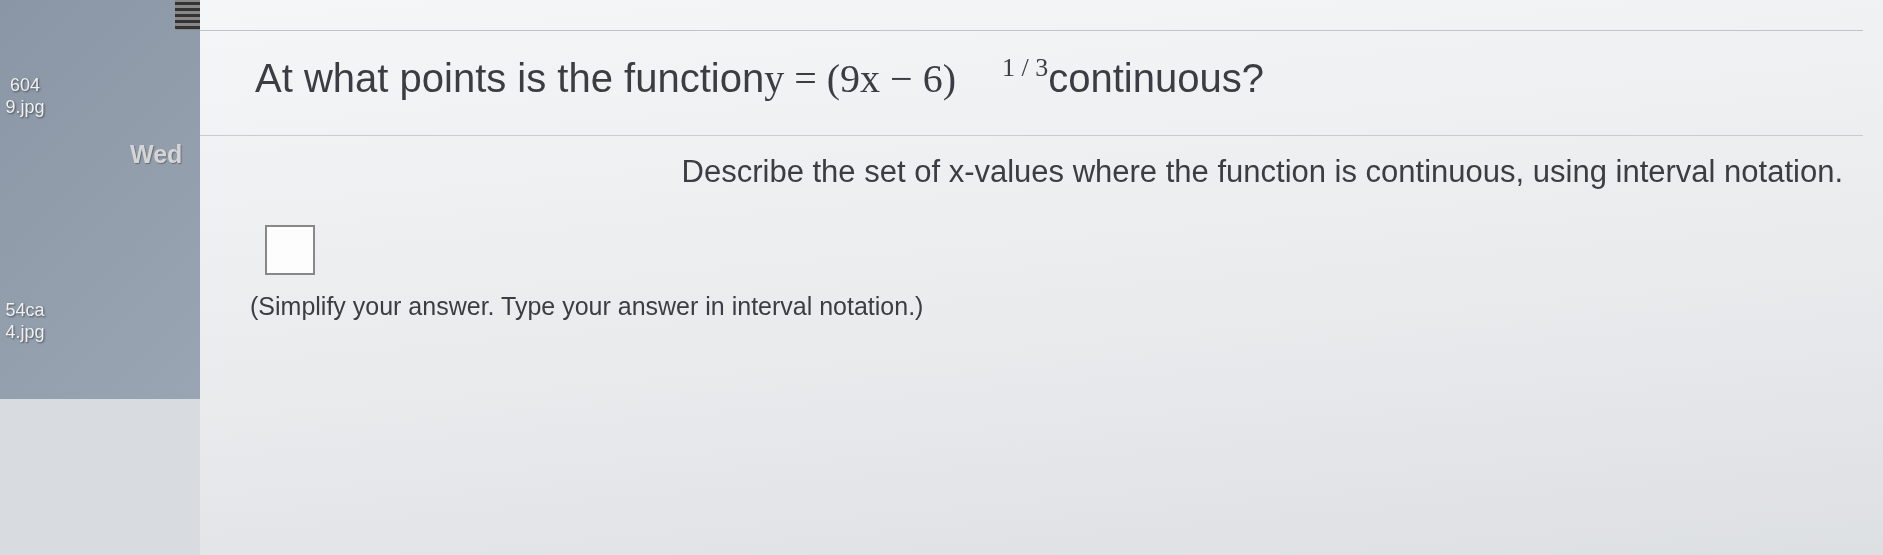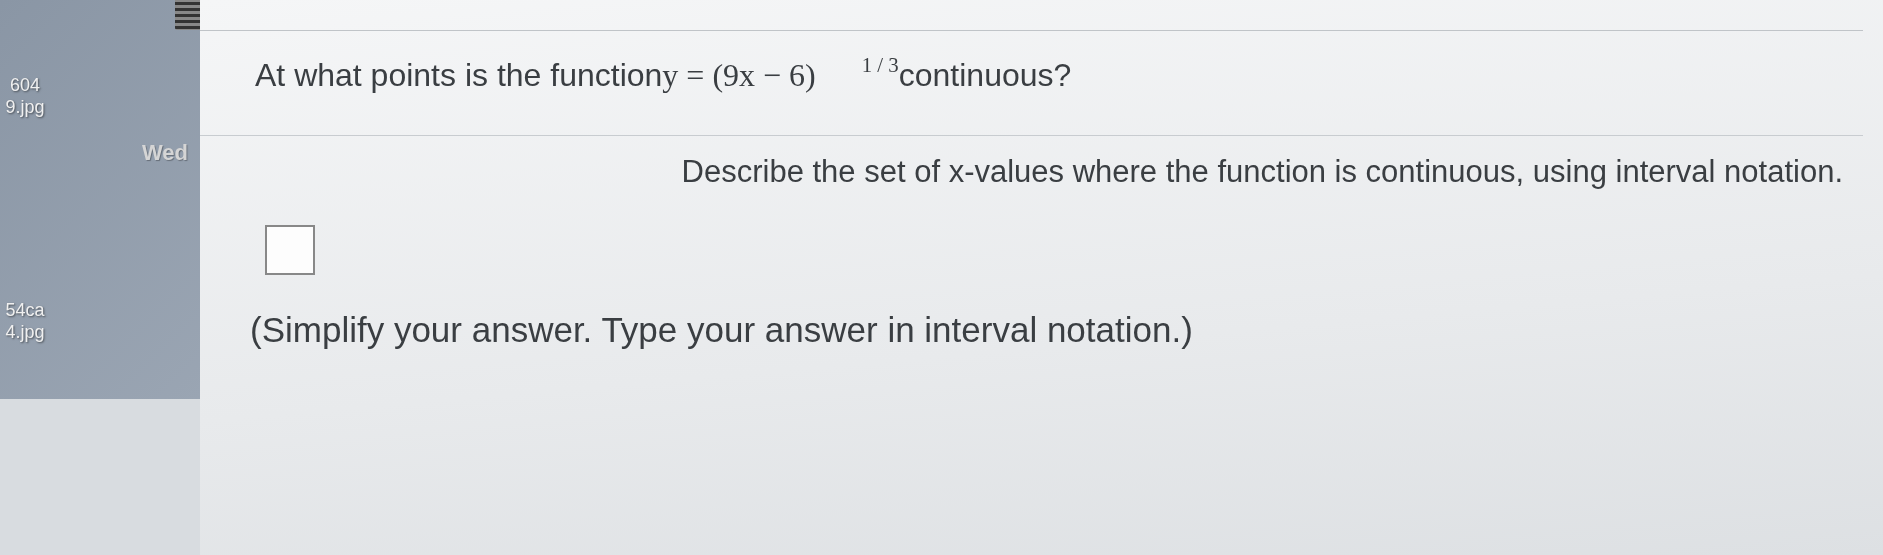--- a/index.html
+++ b/index.html
@@ -35,24 +35,23 @@
       line-height: 1.2;
       font-weight: 500;
     }
     .file-1 { left: -15px; top: 75px; }
     .file-2 { left: -15px; top: 300px; }
     .day-label {
       position: absolute;
       left: 130px;
       top: 140px;
       color: #d5d5d5;
-      font-size: 22px;
+      font-size: 25px;
       font-weight: 600;
       text-shadow: 1px 1px 1px rgba(0,0,0,0.3);
-      margin-left: 12px;
     }
     .spiral-binding {
       position: absolute;
       left: 175px;
       top: -10px;
       width: 28px;
       height: 40px;
       background: repeating-linear-gradient(
         to bottom,
         #333 0px,
@@ -77,21 +76,21 @@
       left: 0;
       right: 20px;
       height: 1px;
       background: #c0c4c8;
     }
     .question-row {
       position: absolute;
       top: 55px;
       left: 55px;
       right: 40px;
-      font-size: 32px;
+      font-size: 40px;
       color: #3a3e42;
       display: flex;
       align-items: baseline;
       flex-wrap: nowrap;
     }
     .divider-mid {
       position: absolute;
       top: 135px;
       left: 0;
       right: 20px;
@@ -114,24 +113,24 @@
       left: 65px;
       width: 50px;
       height: 50px;
       border: 2px solid #888;
       background: #fdfdfd;
       font-size: 24px;
       padding: 4px;
     }
     .hint-row {
       position: absolute;
-      top: 310px;
+      top: 292px;
       left: 50px;
       right: 40px;
-      font-size: 35px;
+      font-size: 25px;
       color: #3a3e42;
     }
     .math-expr {
       font-family: 'Times New Roman', serif;
     }
     .superscript {
       font-size: 0.65em;
       vertical-align: super;
       position: relative;
       top: -2px;

